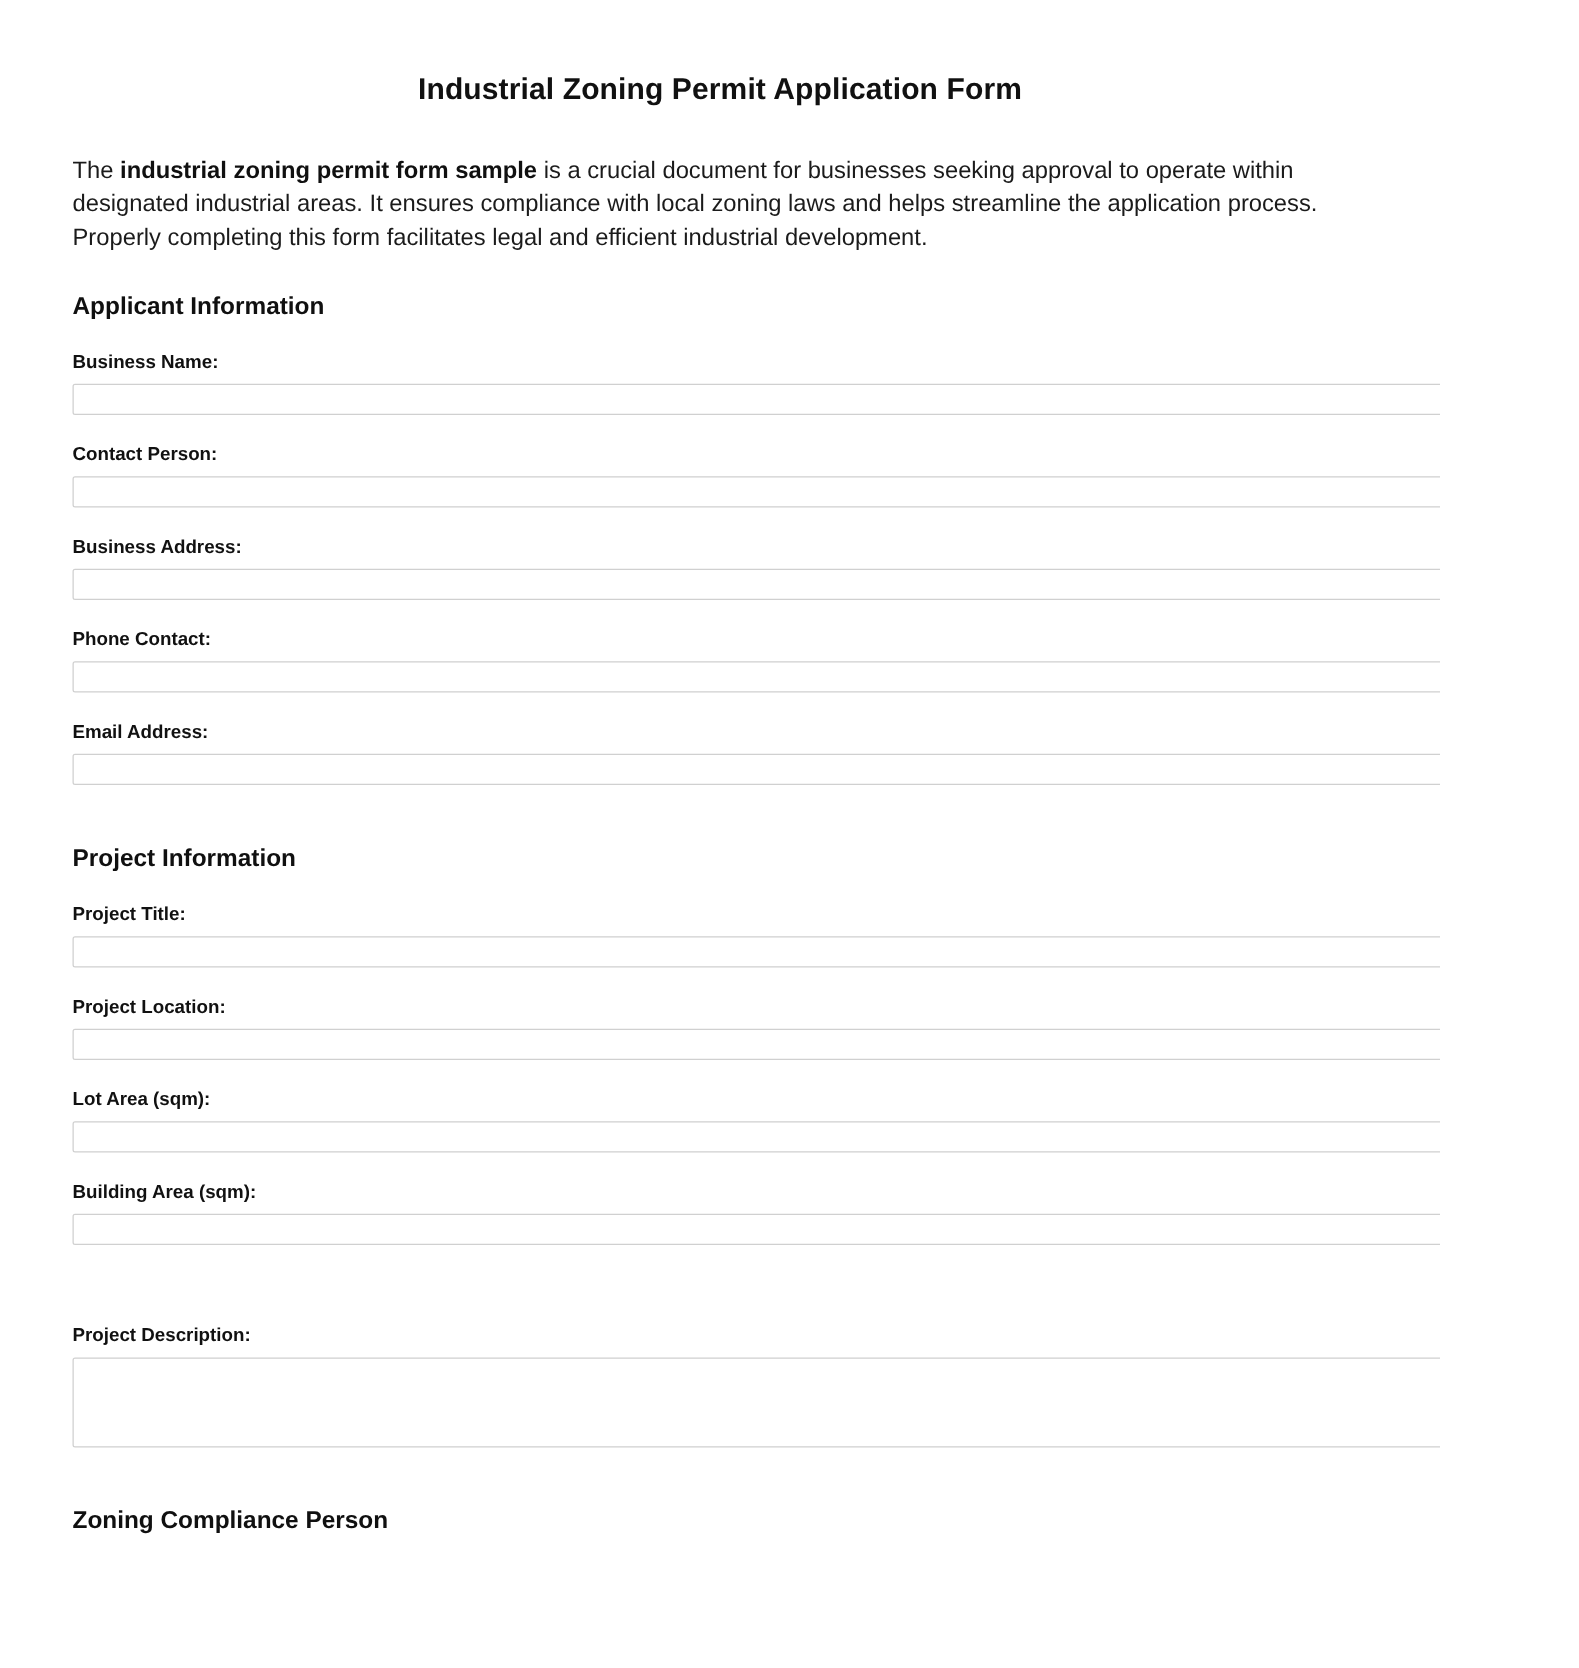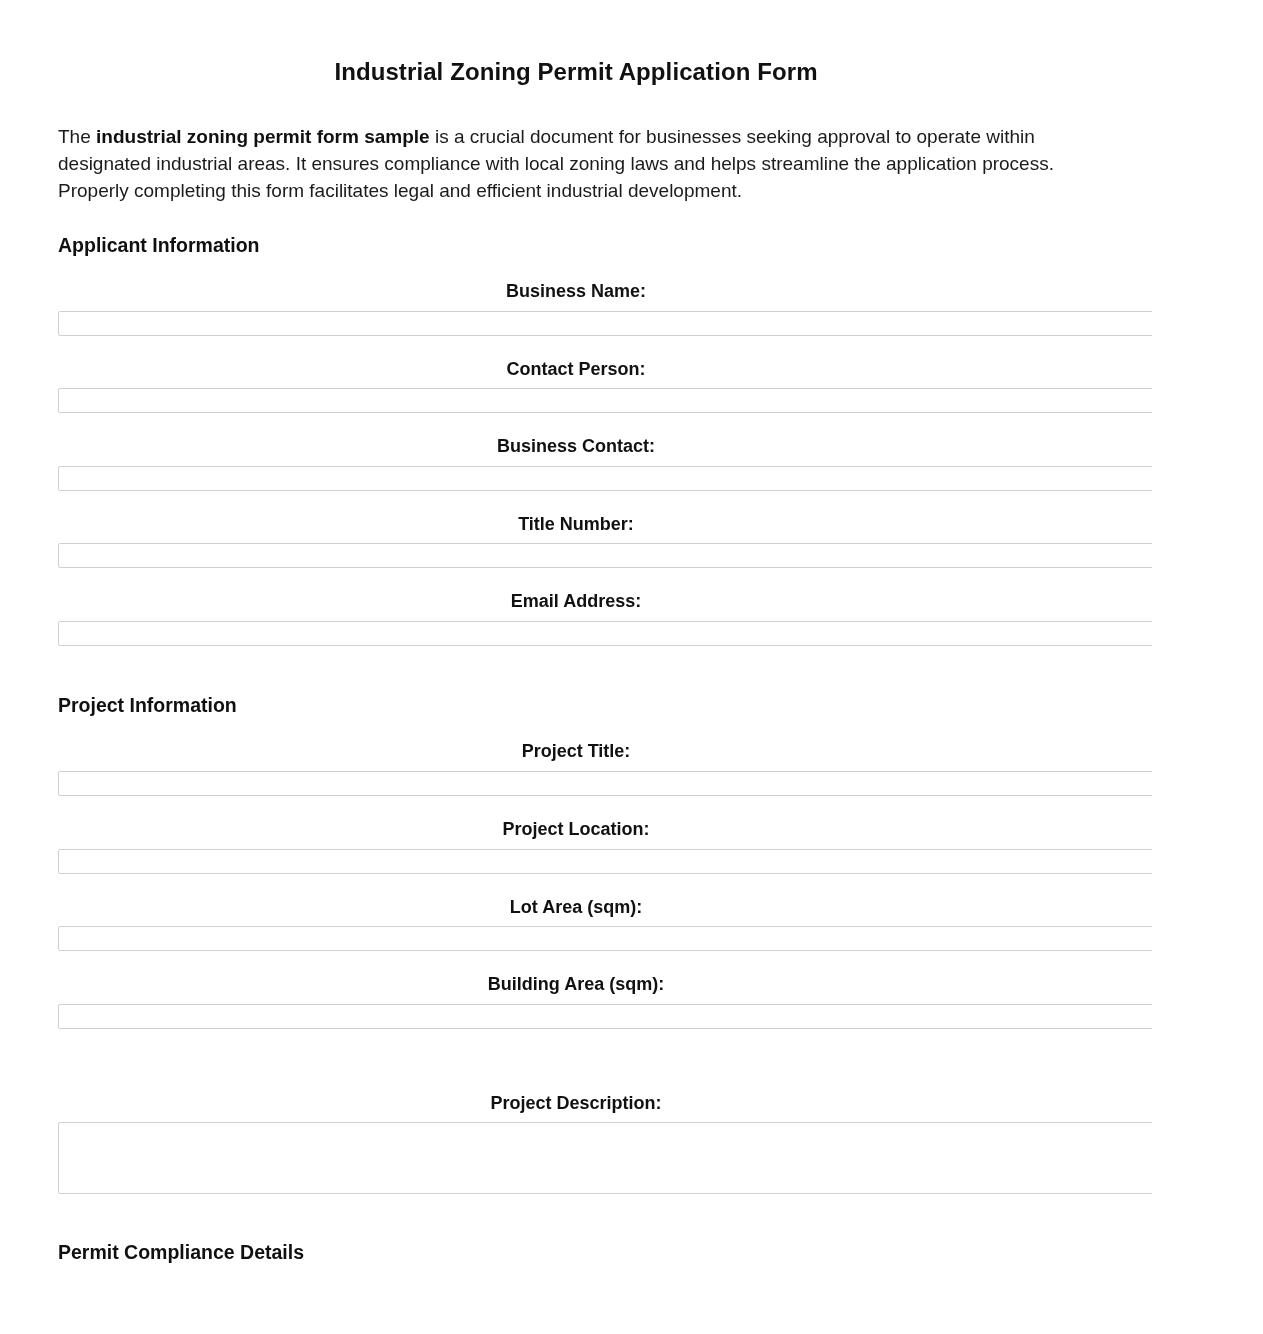--- a/index.html
+++ b/index.html
@@ -71,26 +71,25 @@
   .section-zoning    { padding-top: 47px; }
 
   
   .field {
     padding-top: 23px;
   }
   .field.first { padding-top: 24px; }
 
   .field-label {
     display: block;
-    font-size: 18px;
+    font-size: 15px;
     font-weight: bold;
     color: #111111;
     line-height: 1.2;
     margin: 0 0 8px 0;
-    text-align: center;
   }
 
   .field-input {
     display: block;
     width: 1147px;
     height: 25px;
     border: 1px solid #d0d0d0;
     border-radius: 2px;
     background: #ffffff;
     font-family: "Liberation Sans", sans-serif;
@@ -138,26 +137,26 @@
       <label class="field-label">Business Name:</label>
       <input class="field-input" type="text" value="" placeholder="" style="">
     </div>
 
     <div class="field">
       <label class="field-label">Contact Person:</label>
       <input class="field-input" type="text" value="" placeholder="" style="">
     </div>
 
     <div class="field">
-      <label class="field-label">Business Contact:</label>
+      <label class="field-label">Business Address:</label>
       <input class="field-input" type="text" value="" placeholder="" style="">
     </div>
 
     <div class="field">
-      <label class="field-label">Title Number:</label>
+      <label class="field-label">Phone Contact:</label>
       <input class="field-input" type="text" value="" placeholder="" style="">
     </div>
 
     <div class="field">
       <label class="field-label">Email Address:</label>
       <input class="field-input" type="text" value="" placeholder="" style="">
     </div>
 
     <h2 class="section-heading section-project">Project Information</h2>
 
@@ -180,16 +179,16 @@
       <label class="field-label">Building Area (sqm):</label>
       <input class="field-input" type="text" value="" placeholder="" style="">
     </div>
 
 
     <div class="field description">
       <label class="field-label">Project Description:</label>
       <textarea class="field-textarea" placeholder="" style=""></textarea>
     </div>
 
-    <h2 class="section-heading section-zoning">Permit Compliance Details</h2>
+    <h2 class="section-heading section-zoning">Zoning Compliance Person</h2>
 
   </div>
 </div>
 
 </body></html>

